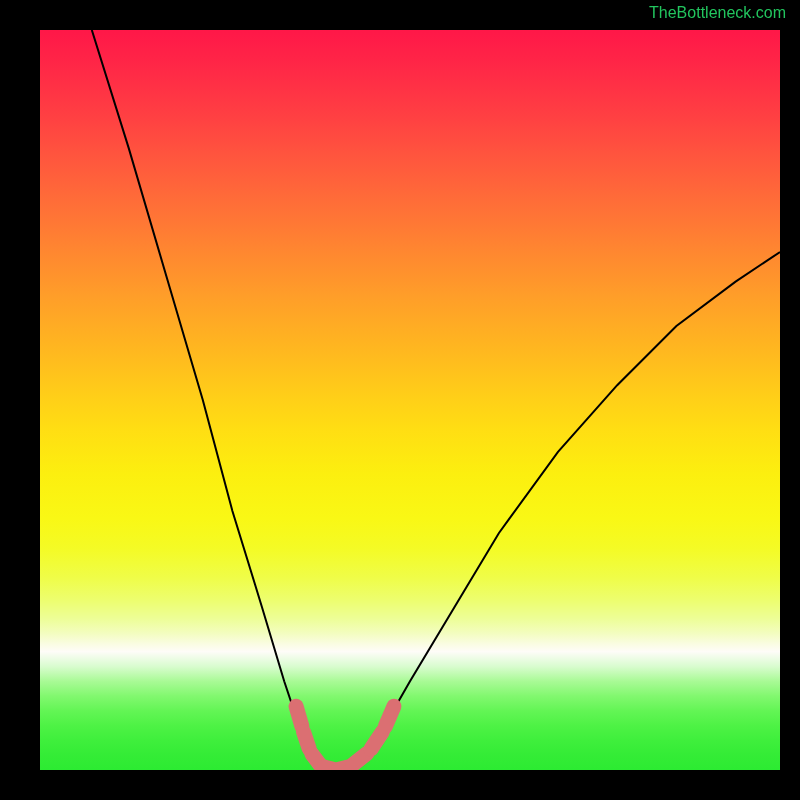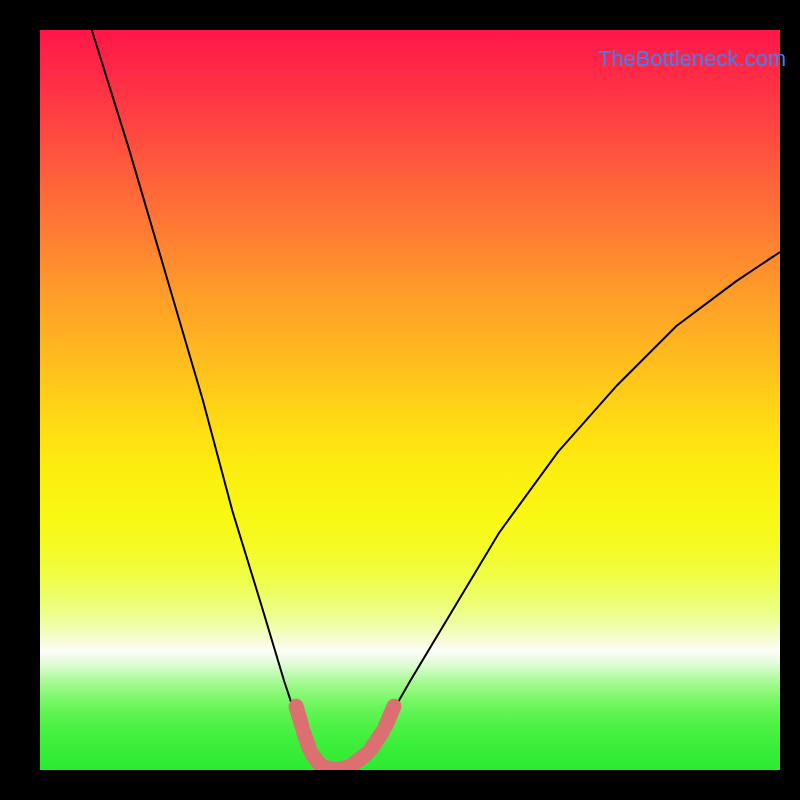--- a/index.html
+++ b/index.html
@@ -8,25 +8,24 @@
     width: 800px;
     height: 800px;
     background: #000;
     font-family: Arial, sans-serif;
     position: relative;
   }
   .watermark {
     position: absolute;
     top: 4px;
     right: 14px;
-    color: #3b82f6;
-    font-size: 22px;
+    color: #22c55e;
+    font-size: 16px;
     font-weight: 500;
     z-index: 10;
-    margin-top: 42px;
   }
   .plot-area {
     position: absolute;
     left: 40px;
     top: 30px;
     width: 740px;
     height: 740px;
     background: linear-gradient(to bottom,
       #ff1748 0%,
       #ff2b46 6%,

